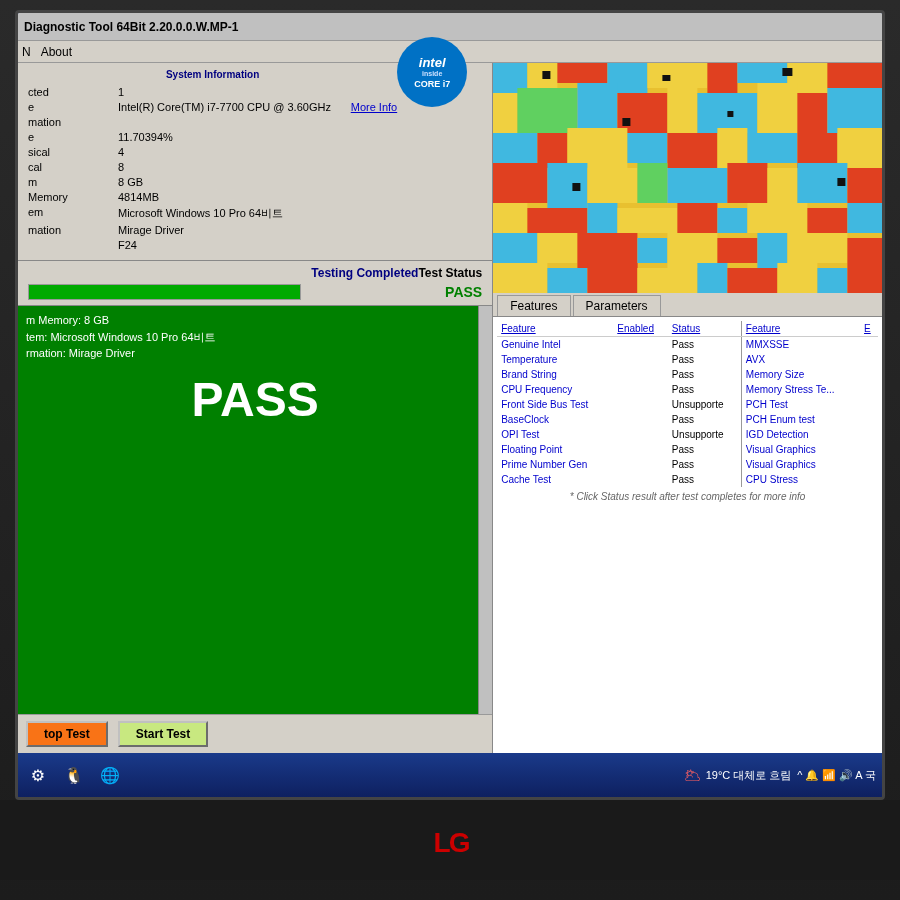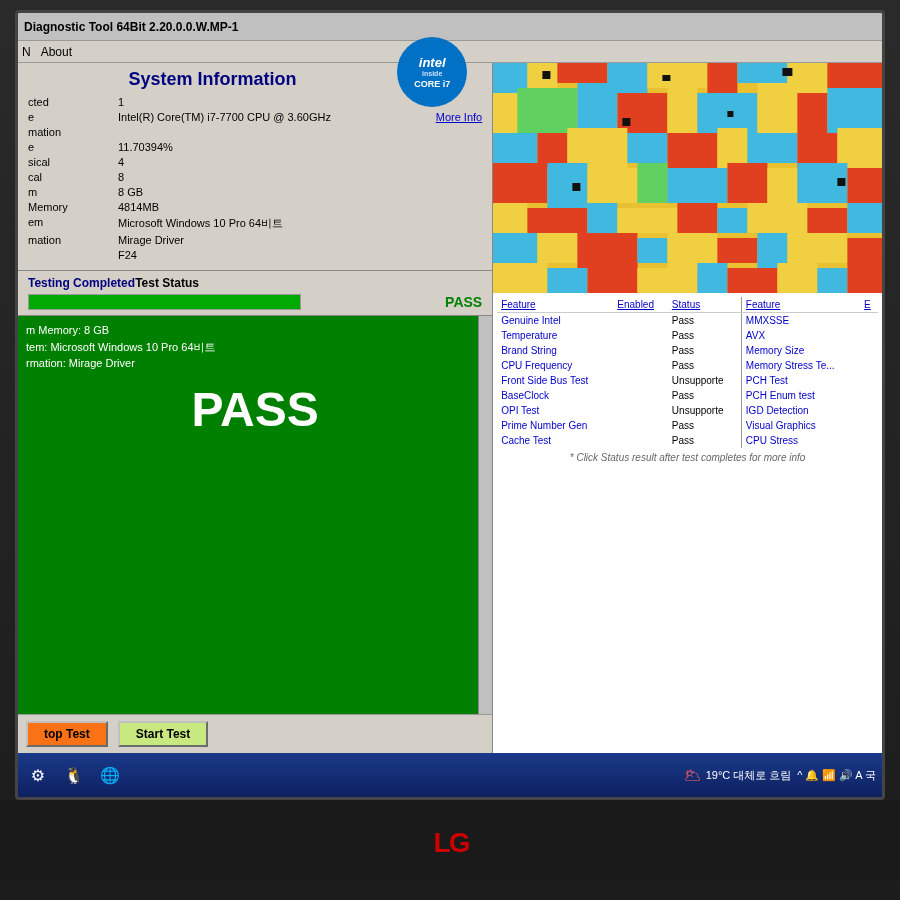--- a/index.html
+++ b/index.html
@@ -89,21 +89,21 @@
     }
 
     
     .sys-info {
       background: #d4d0c8;
       padding: 6px 10px;
       border-bottom: 1px solid #888;
       flex: 0 0 auto;
     }
     .sys-info-title {
-      font-size: 18px;
+      font-size: 10px;
       font-weight: bold;
       color: #000080;
       text-align: center;
       margin-bottom: 6px;
     }
     .sys-info-row {
       display: flex;
       font-size: 11px;
       color: #000;
       margin-bottom: 3px;
@@ -147,21 +147,21 @@
 
     
     .testing-bar {
       background: #d4d0c8;
       padding: 5px 10px;
       border-bottom: 1px solid #888;
       flex: 0 0 auto;
     }
     .testing-header {
       display: flex;
-      justify-content: flex-start;
+      justify-content: flex-end;
       align-items: center;
       margin-bottom: 4px;
     }
     .testing-label {
       font-size: 12px;
       font-weight: bold;
       color: #000080;
     }
     .test-status-label {
       font-size: 12px;
@@ -562,20 +562,24 @@
             <rect x="55" y="8" width="8" height="8" fill="#111"></rect>
             <rect x="175" y="12" width="8" height="6" fill="#111"></rect>
             <rect x="295" y="5" width="10" height="8" fill="#111"></rect>
             <rect x="135" y="55" width="8" height="8" fill="#111"></rect>
             <rect x="240" y="48" width="6" height="6" fill="#111"></rect>
             <rect x="85" y="120" width="8" height="8" fill="#111"></rect>
             <rect x="350" y="115" width="8" height="8" fill="#111"></rect>
           </svg>
         </div>
 
+        <div class="features-tabs">
+          <div class="tab-item">Features</div>
+          <div class="tab-item">Parameters</div>
+        </div>
 
         <div class="feature-table-container">
           <table class="feature-table">
             <thead>
               <tr>
                 <th>Feature</th>
                 <th>Enabled</th>
                 <th>Status</th>
                 <th class="feature-divider">Feature</th>
                 <th>E</th>
@@ -622,20 +626,27 @@
                 <td></td>
                 <td class="status-pass">Pass</td>
                 <td class="feature-divider">PCH Enum test</td>
                 <td></td>
               </tr>
               <tr>
                 <td>OPI Test</td>
                 <td></td>
                 <td class="status-unsupport">Unsupporte</td>
                 <td class="feature-divider">IGD Detection</td>
+                <td></td>
+              </tr>
+              <tr>
+                <td>Floating Point</td>
+                <td></td>
+                <td class="status-pass">Pass</td>
+                <td class="feature-divider">Visual Graphics</td>
                 <td></td>
               </tr>
               <tr>
                 <td>Prime Number Gen</td>
                 <td></td>
                 <td class="status-pass">Pass</td>
                 <td class="feature-divider">Visual Graphics</td>
                 <td></td>
               </tr>
               <tr>

